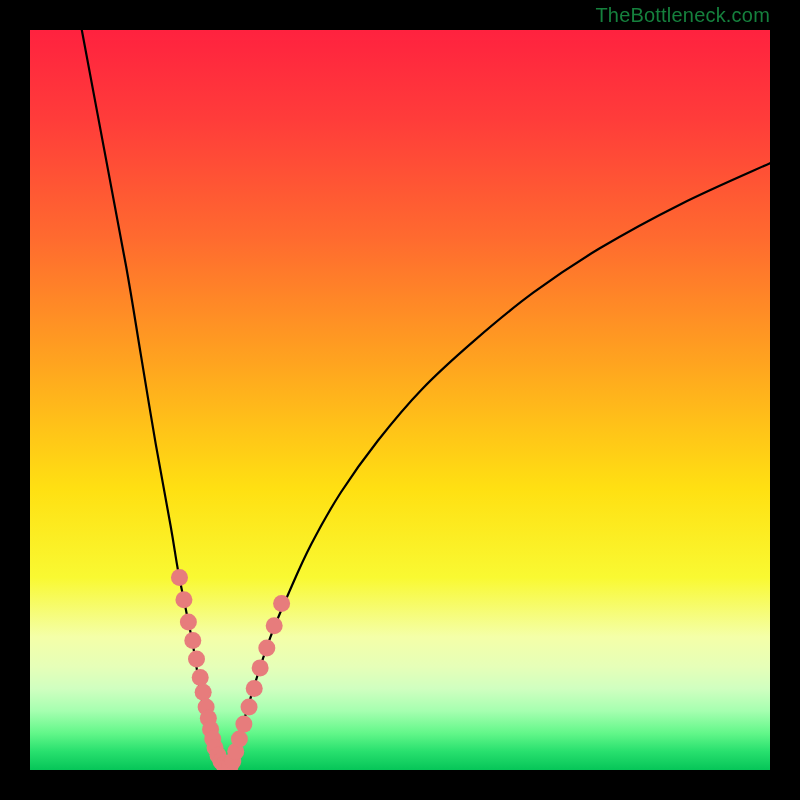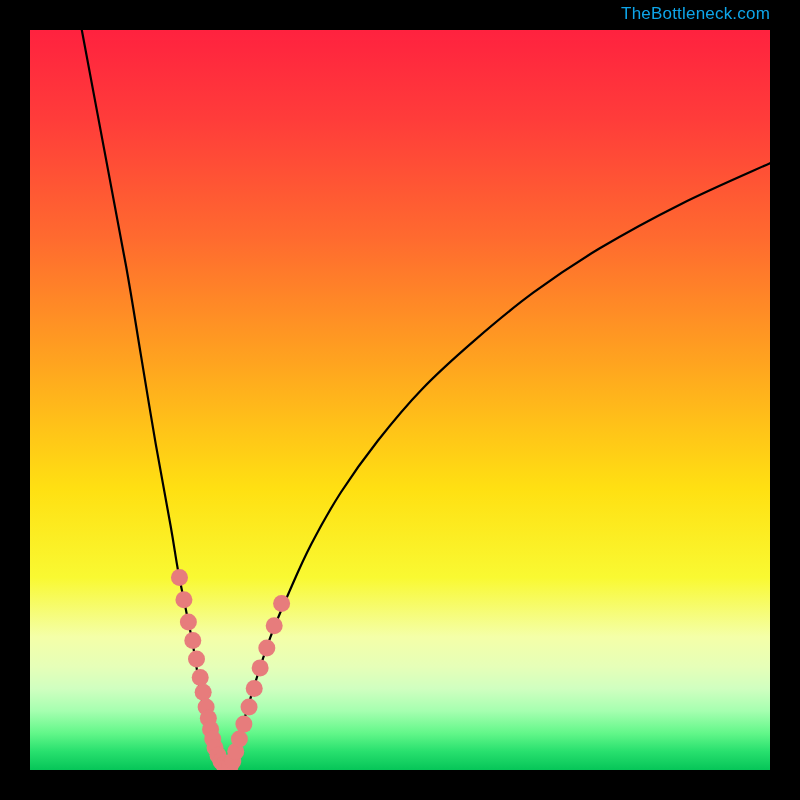--- a/index.html
+++ b/index.html
@@ -20,22 +20,22 @@
     position: absolute;
     left: 30px;
     top: 30px;
     width: 740px;
     height: 740px;
   }
   .watermark {
     position: absolute;
     top: 4px;
     right: 30px;
-    color: #0ea5e9;
-    font-size: 17px;
+    color: #15803d;
+    font-size: 20px;
     font-weight: 400;
     letter-spacing: 0.2px;
     user-select: none;
   }
 </style>
 </head>
 <body>
 
 <div class="frame">
   <div class="watermark">TheBottleneck.com</div>

